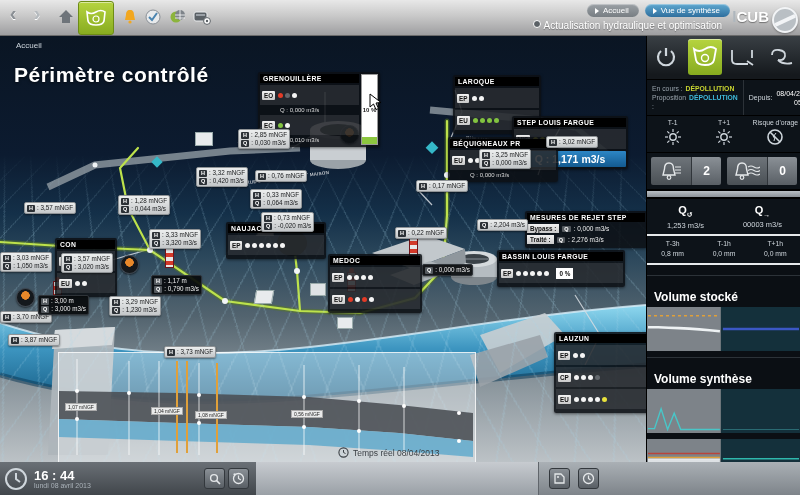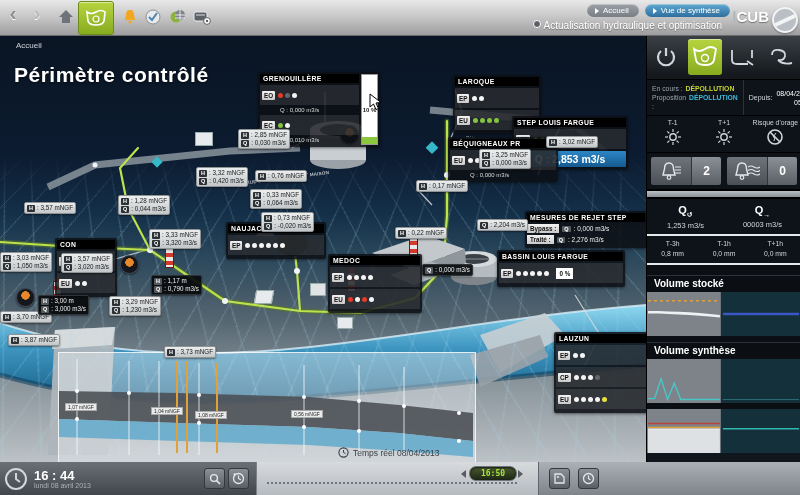--- a/index.html
+++ b/index.html
@@ -116,21 +116,21 @@
   .al-ct{flex:1;background:linear-gradient(180deg,#8a9096,#595f65);display:flex;align-items:center;justify-content:center;
     color:#fff;font-size:12px;font-weight:bold;border-radius:0 2px 2px 0;border-left:1px solid #30353a;}
   .alarm-strip{height:6px;background:linear-gradient(180deg,#b9bfc4,#8a9096);border-bottom:2px solid #000;}
   .flows{display:flex;padding:5px 0 4px;border-bottom:2px solid #e6e9eb;background:#0d1319;}
   .fcol{flex:1;text-align:center;}
   .fq{color:#fff;font-size:11px;font-weight:bold;}
   .fq sub{font-size:7px;}
   .fv{color:#cfd6dc;font-size:7.5px;margin-top:2px;}
   .rain{display:flex;padding:3px 0 4px;border-bottom:2px solid #e6e9eb;background:#0d1319;}
   .rcol{flex:1;text-align:center;color:#cfd6dc;font-size:6.8px;line-height:10px;}
-  .sec-t{font-size:10px;font-weight:bold;color:#fff;padding:2px 7px 3px;background:#0b0f14;border-top:1px solid #2c3238;}
+  .sec-t{font-size:12px;font-weight:bold;color:#fff;padding:14px 7px 3px;background:#0b0f14;border-top:1px solid #2c3238;}
   .chart{width:154px;height:44px;display:block;}
   
   .bbar{position:absolute;left:0;top:462px;width:800px;height:33px;z-index:25;
     background:linear-gradient(180deg,#c7cbd0,#9aa0a6);}
   .bb-left{position:absolute;left:0;top:0;width:256px;height:33px;
     background:linear-gradient(180deg,#6a7076,#41464b);display:flex;align-items:center;}
   .bb-clock{margin:0 6px 0 4px;}
   .bb-time{color:#fff;font-size:13px;font-weight:bold;line-height:13px;}
   .bb-date{color:#aab2b9;font-size:7px;}
   .bb-btn{width:19px;height:19px;border-radius:3px;background:linear-gradient(180deg,#8a9096,#595f65);
@@ -403,21 +403,21 @@
             </div>
           </div>
         </div>
         <div class="station" style="left: 512px; top: 81px; width: 112px;">
           <div class="st-main">
             <div class="st-t">STEP LOUIS FARGUE</div>
             <div class="st-r">
               <span class="st-tag">VIS</span>
               <span><i class="dt yellow"></i><i class="dt yellow"></i><i class="dt yellow"></i><i class="dt white"></i></span>
             </div>
-            <div class="bigq">Q : 2,853 m3/s</div>
+            <div class="bigq">Q : 1,171 m3/s</div>
           </div>
         </div>
         <div class="station" style="left: 448px; top: 102px; width: 106px;">
           <div class="st-main">
             <div class="st-t">BÉQUIGNEAUX PR</div>
             <div class="st-r">
               <span class="st-tag">EU</span>
               <span><i class="dt white"></i><i class="dt white"></i><i class="dt white"></i><i class="dt white"></i></span>
             </div>
             <div class="st-subrow">Q : 0,000 m3/s</div>
@@ -877,26 +877,20 @@
           </svg>
       </div>
       <div class="bb-btn" style="left:228px">
         <svg width="13" height="13" viewBox="0 0 13 13">
             <circle cx="6.5" cy="6.5" r="5" fill="none" stroke="#e4e7e9" stroke-width="1.3"></circle>
             <path d="M6.5 3.5 V6.5 L9 8" stroke="#e4e7e9" stroke-width="1.2" fill="none"></path>
             <path d="M1 2 L3.5 1 L3 4 Z" fill="#e4e7e9"></path>
           </svg>
       </div>
     </div>
-    <div class="bb-mid">
-      <div class="track"></div>
-      <div class="lcd-arr" style="left:204px;border-right:5px solid #565c62"></div>
-      <div class="lcd">16:50</div>
-      <div class="lcd-arr" style="left:261px;border-left:5px solid #565c62"></div>
-    </div>
     <div class="bb-right">
       <div class="bb-btn" style="position:static">
         <svg width="13" height="13" viewBox="0 0 13 13">
             <path d="M2 2 H8 L11 5 V11 H2 Z" fill="none" stroke="#e4e7e9" stroke-width="1.3"></path>
             <circle cx="5" cy="5" r="1" fill="#e4e7e9"></circle>
           </svg>
       </div>
       <div class="bb-btn" style="position:static">
         <svg width="13" height="13" viewBox="0 0 13 13">
             <circle cx="6.5" cy="6.5" r="5" fill="none" stroke="#e4e7e9" stroke-width="1.3"></circle>

